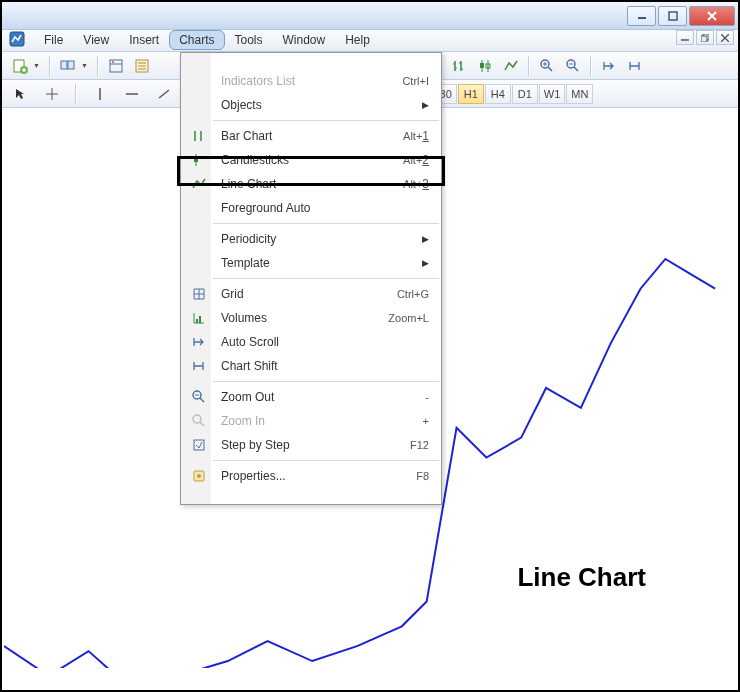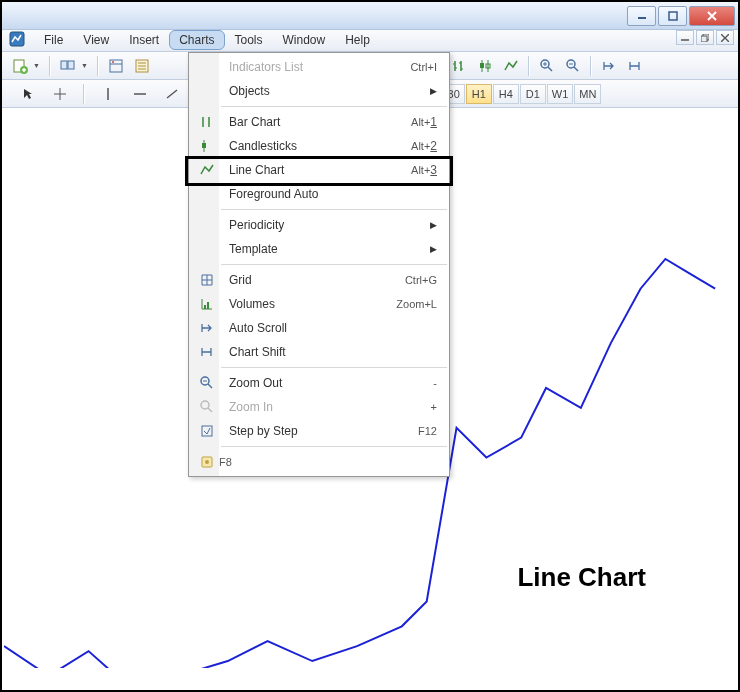--- a/index.html
+++ b/index.html
@@ -17,37 +17,37 @@
 .menu-controls { margin-left: auto; display: flex; gap: 2px; padding-right: 4px; }
 .menu-ctrl { width: 18px; height: 15px; border: 1px solid #b8c8dc; background: linear-gradient(to bottom, #fefefe, #e6edf5); display: flex; align-items: center; justify-content: center; cursor: pointer; font-size: 9px; color: #555; }
 
 .toolbar { height: 28px; background: linear-gradient(to bottom, #fcfcfd, #e9eef6); border-bottom: 1px solid #c0cee0; display: flex; align-items: center; padding-left: 6px; gap: 2px; }
 .tb-sep { width: 2px; height: 20px; border-left: 1px solid #c0cee0; border-right: 1px solid #fff; margin: 0 3px; }
 .tb-btn { height: 22px; min-width: 22px; padding: 0 3px; border: 1px solid transparent; display: flex; align-items: center; justify-content: center; cursor: pointer; border-radius: 2px; }
 .tb-btn.dropdown { padding-right: 0; }
 .tb-dropdown-arrow { font-size: 7px; margin-left: 2px; padding: 0 3px; color: #555; }
 .tb-ea { display: flex; align-items: center; gap: 4px; padding: 0 6px; border: 1px solid transparent; cursor: pointer; }
 
-.toolbar2 { height: 28px; background: linear-gradient(to bottom, #fcfcfd, #e9eef6); border-bottom: 1px solid #c0cee0; display: flex; align-items: center; padding-left: 14px; gap: 8px; }
+.toolbar2 { height: 28px; background: linear-gradient(to bottom, #fcfcfd, #e9eef6); border-bottom: 1px solid #c0cee0; display: flex; align-items: center; padding-left: 6px; gap: 8px; }
 .period-btn { height: 20px; min-width: 26px; padding: 0 4px; border: 1px solid #c6d2e0; background: linear-gradient(to bottom, #fdfdfe, #ebf0f7); display: flex; align-items: center; justify-content: center; cursor: pointer; font-size: 11px; color: #444; margin-left: 1px; }
 .period-btn.active { background: linear-gradient(to bottom, #fff2c8, #ffe08a); border-color: #d9b968; }
 
 .chart-area { position: absolute; top: 108px; left: 2px; right: 2px; bottom: 22px; background: #fff; overflow: hidden; }
 .chart-svg { position: absolute; top: 0; left: 0; width: 100%; height: 100%; }
 .chart-label { position: absolute; font-size: 26px; font-weight: bold; color: #000; }
 
 .statusbar { position: absolute; bottom: 2px; left: 2px; right: 2px; height: 20px; background: linear-gradient(to bottom, #fafbfd, #e8edf5); border-top: 1px solid #c0cee0; display: flex; align-items: center; }
 .status-segs { display: flex; flex: 1; }
 .status-seg { width: 86px; height: 18px; border-right: 1px solid #c8d4e4; }
 .status-signal { margin-left: auto; display: flex; align-items: center; gap: 6px; padding-right: 8px; font-size: 11px; color: #444; }
 .signal-bars { display: flex; align-items: flex-end; gap: 1px; height: 12px; }
 .signal-bar { width: 2px; }
 
 
-.dropdown-menu { position: absolute; top: 50px; left: 186px; width: 262px; background: linear-gradient(to right, #f2f2f2 0px, #f2f2f2 30px, #fff 30px, #fff 100%); border: 1px solid #979797; box-shadow: 2px 2px 5px rgba(0,0,0,0.2); z-index: 100; padding: 2px 0; }
+.dropdown-menu { position: absolute; top: 50px; left: 178px; width: 262px; background: linear-gradient(to right, #f2f2f2 0px, #f2f2f2 30px, #fff 30px, #fff 100%); border: 1px solid #979797; box-shadow: 2px 2px 5px rgba(0,0,0,0.2); z-index: 100; padding: 16px 0; }
 .dd-item { height: 24px; display: flex; align-items: center; padding: 0 6px; cursor: pointer; color: #333; }
 .dd-item.disabled { color: #aaa; cursor: default; }
 .dd-icon { width: 24px; display: flex; align-items: center; justify-content: center; }
 .dd-label { flex: 1; padding-left: 10px; }
 .dd-shortcut { color: #555; padding-right: 6px; font-size: 11px; }
 .dd-arrow { padding-right: 6px; font-size: 9px; color: #333; }
 .dd-sep { height: 1px; background: #d8d8d8; margin: 3px 2px 3px 32px; }
 .dd-highlight-box { position: absolute; border: 3px solid #000; pointer-events: none; }
 
 .underline { text-decoration: underline; }
@@ -384,20 +384,21 @@
       <div class="dd-shortcut">F12</div>
     </div>
     <div class="dd-sep"></div>
     <div class="dd-item">
       <div class="dd-icon">
           <svg width="16" height="16">
             <rect x="3" y="3" width="10" height="10" rx="1" fill="#f5e8b0" stroke="#c0a040"></rect>
             <circle cx="8" cy="8" r="2" fill="#c0a040"></circle>
           </svg>
         </div>
+      <div class="dd-label">Properties...</div>
       <div class="dd-shortcut">F8</div>
     </div>
 
     <div class="dd-highlight-box" style="top:103px; left:-4px; width:268px; height:30px"></div>
   </div>
 
 
 </div>
 
 </body></html>

